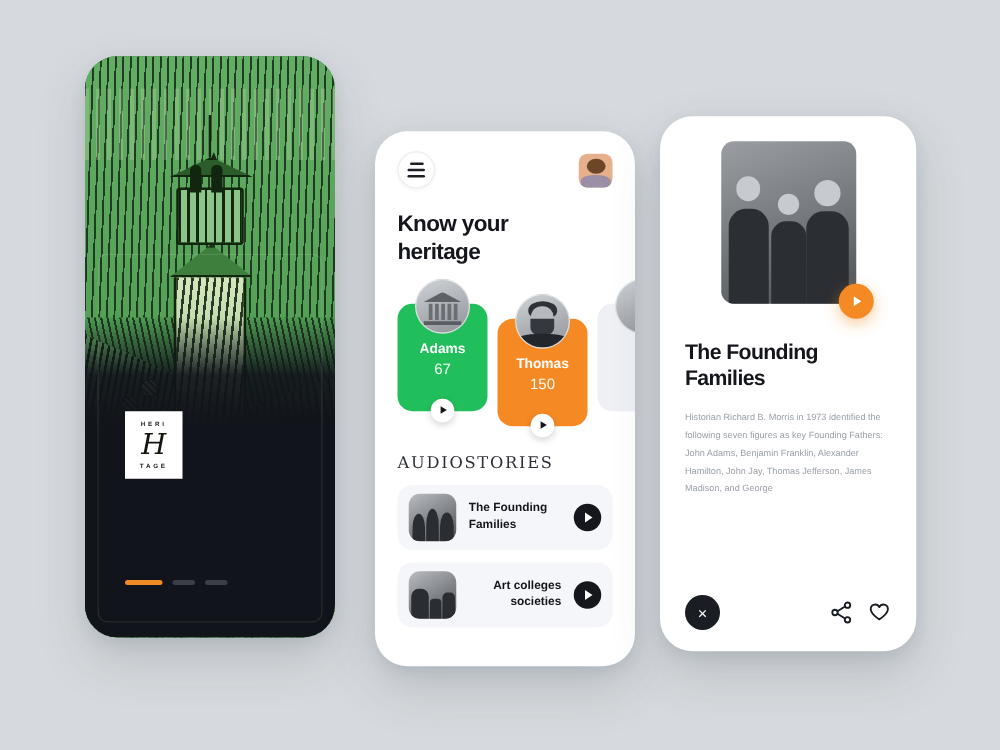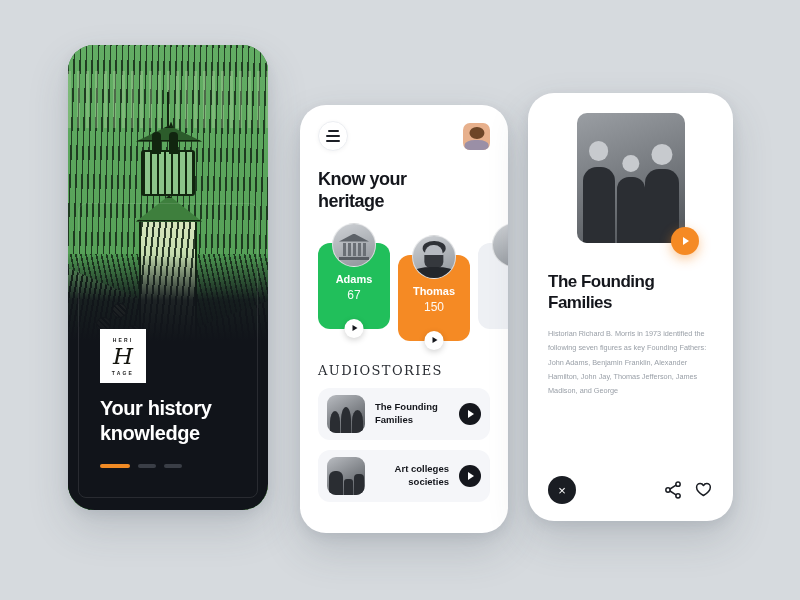--- a/index.html
+++ b/index.html
@@ -274,22 +274,20 @@
 
     <div class="p1-overlay"></div>
     <div class="p1-inner-frame"></div>
 
     <div class="logo-badge">
       <span class="logo-top">HERI</span>
       <span class="logo-mono">H</span>
       <span class="logo-bot">TAGE</span>
     </div>
 
-    <div class="p1-title" style="white-space: pre-line;">Your history
-knowledge</div>
 
     <div class="p1-dots">
       <span class="dot active"></span>
       <span class="dot"></span>
       <span class="dot"></span>
     </div>
   </div>
 
   <div class="phone" id="phone2">
     <div class="p2-head">

